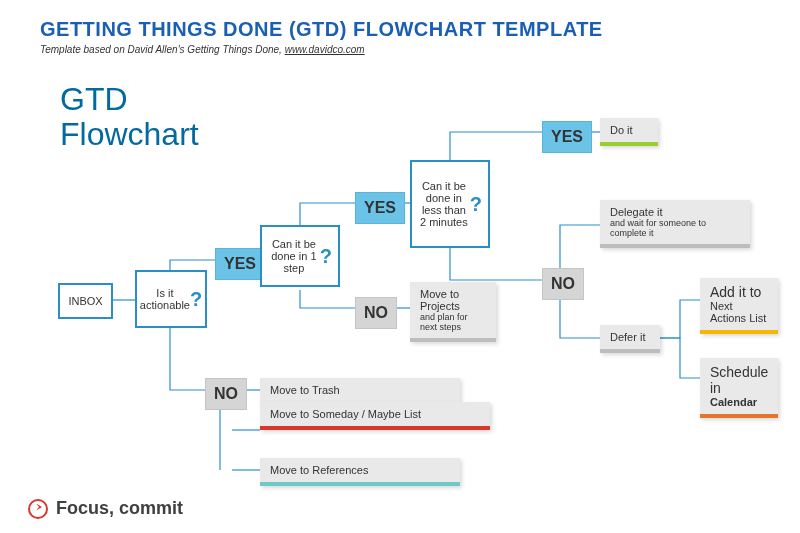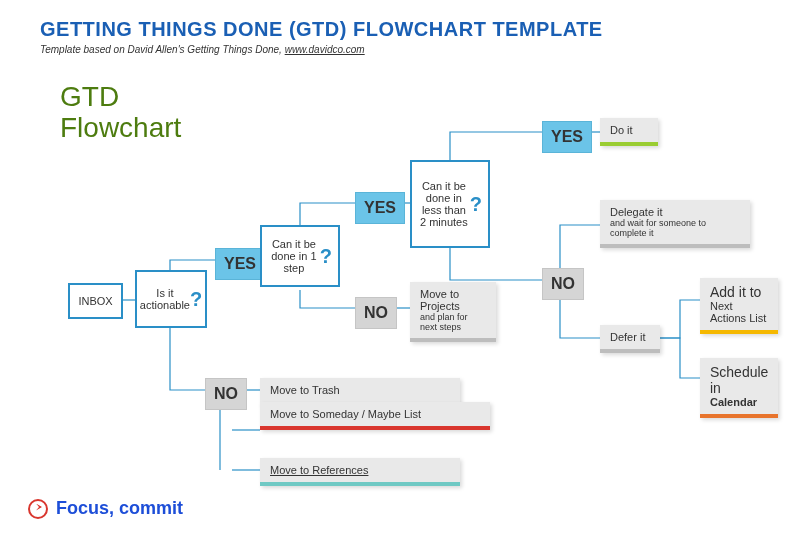--- a/index.html
+++ b/index.html
@@ -26,22 +26,22 @@
     left: 40px;
     font-size: 10px;
     font-style: italic;
     color: #333;
   }
   .subtitle a { color: #333; text-decoration: underline; }
   .flowchart-label {
     position: absolute;
     top: 82px;
     left: 60px;
-    color: #4d7c0f;
-    font-size: 28px;
+    color: #0369a1;
+    font-size: 32px;
     font-weight: 400;
     line-height: 1.1;
   }
   .footer {
     position: absolute;
     bottom: 14px;
     left: 28px;
     display: flex;
     align-items: center;
     gap: 8px;
@@ -59,21 +59,21 @@
     width: 6px;
     height: 7px;
     background: #d9362e;
     top: 3px;
     left: 6px;
     clip-path: polygon(0 0, 100% 50%, 0 100%, 50% 50%);
   }
   .footer-text {
     font-size: 18px;
     font-weight: 700;
-    color: #1d4ed8;
+    color: #404040;
   }
 
   
   .box {
     position: absolute;
     border: 2px solid #2a8fc7;
     background: #fff;
     display: flex;
     align-items: center;
     justify-content: center;
@@ -179,21 +179,21 @@
   <polyline points="660,338 680,338 680,300 700,300"></polyline>
 
   <polyline points="660,338 680,338 680,378 700,378"></polyline>
 
   <line x1="220" y1="400" x2="220" y2="470"></line>
   <line x1="232" y1="390" x2="260" y2="390"></line>
   <line x1="232" y1="430" x2="260" y2="430"></line>
   <line x1="232" y1="470" x2="260" y2="470"></line>
 </svg>
 
-<div class="box" style="left:68px; top:283px; width:55px; height:36px;">
+<div class="box" style="left:58px; top:283px; width:55px; height:36px;">
   <span>INBOX</span>
   <div class="accent" style="#1a5fb4"></div>
 </div>
 
 <div class="box" style="left:135px; top:270px; width:72px; height:58px;">
   <span>Is it actionable</span>
   <span class="q">?</span>
 </div>
 
 <div class="pill" style="left:215px; top:248px;">YES</div>
@@ -255,21 +255,21 @@
 <div class="action" style="left:260px; top:378px; width:200px;">
   <span>Move to Trash</span>
   <div class="underline" style="background:#bdbdbd;"></div>
 </div>
 
 <div class="action" style="left:260px; top:402px; width:230px;">
   <span>Move to Someday / Maybe List</span>
   <div class="underline" style="background:#d9362e;"></div>
 </div>
 
-<div class="action" style="left:260px; top:458px; width:200px;text-decoration:underline;">
+<div class="action" style="left:260px; top:458px; width:200px;">
   <span>Move to References</span>
   <div class="underline" style="background:#6fc9c4;"></div>
 </div>
 
 <div class="footer">
   <div class="footer-icon"></div>
   <div class="footer-text">Focus, commit</div>
 </div>
 
 </body></html>

